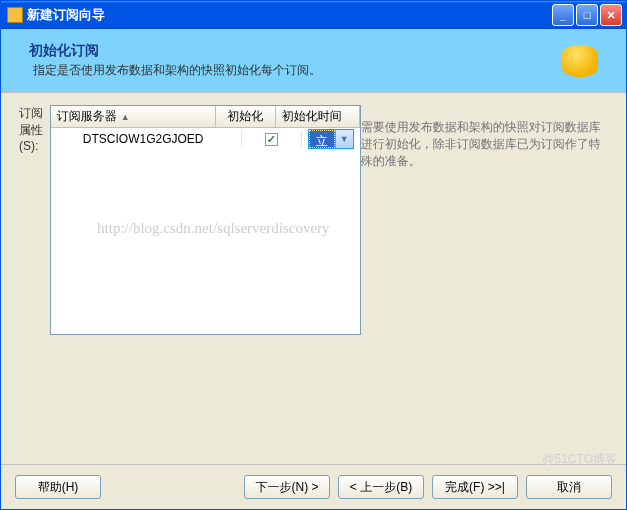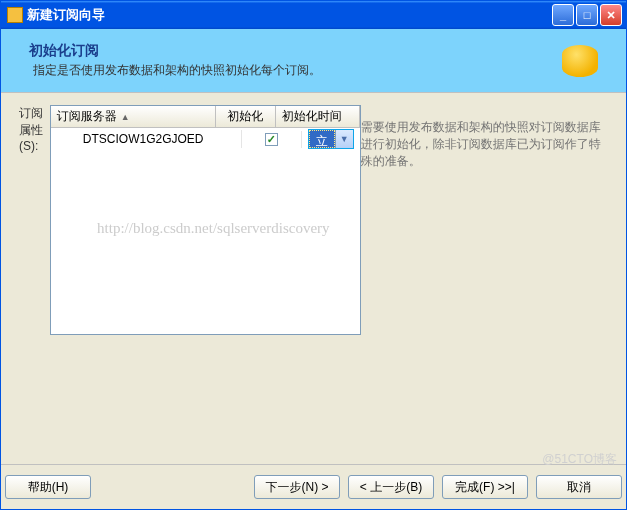--- a/index.html
+++ b/index.html
@@ -129,21 +129,21 @@
   font-family: Georgia, serif;
   pointer-events:none;
 }
 .note {
   margin-top: 14px;
   color:#737373;
   font-size:12px;
 }
 .footer {
   border-top: 1px solid #c0c0c0;
-  padding: 10px 4px;
+  padding: 10px 14px;
   display:flex;
   align-items:flex-start;
 }
 .footer .spacer { flex:1; }
 .btn {
   height: 24px;
   min-width: 86px;
   border: 1px solid #7f9db9;
   border-radius: 3px;
   background: linear-gradient(to bottom,#fff,#ece9d8);

